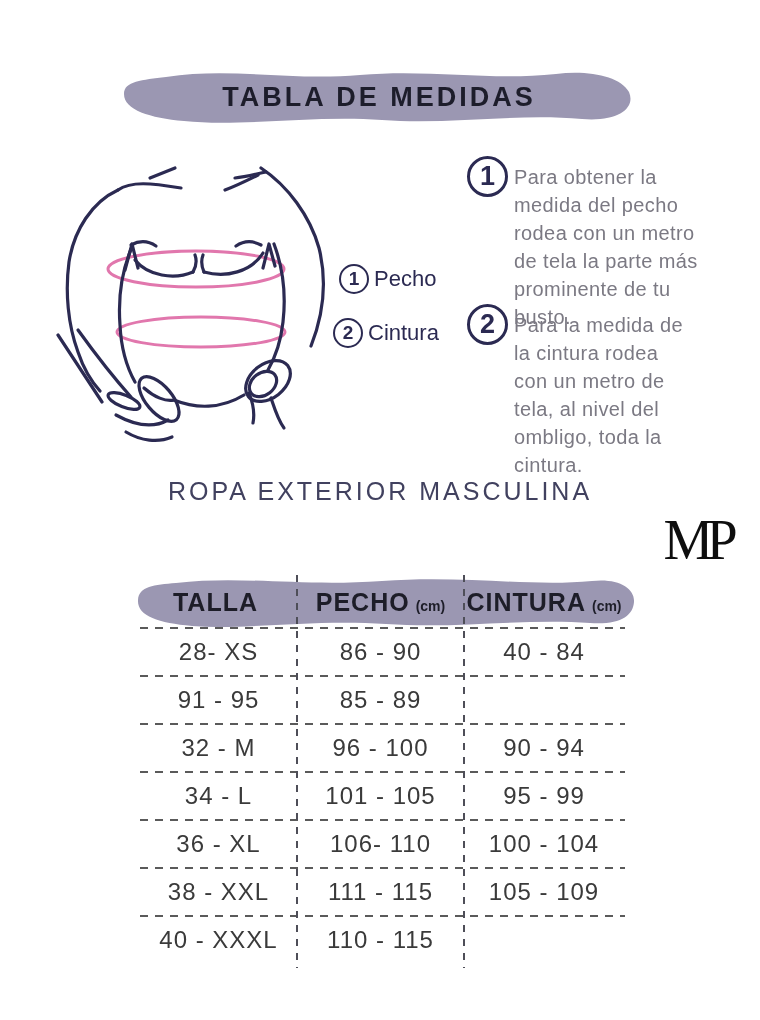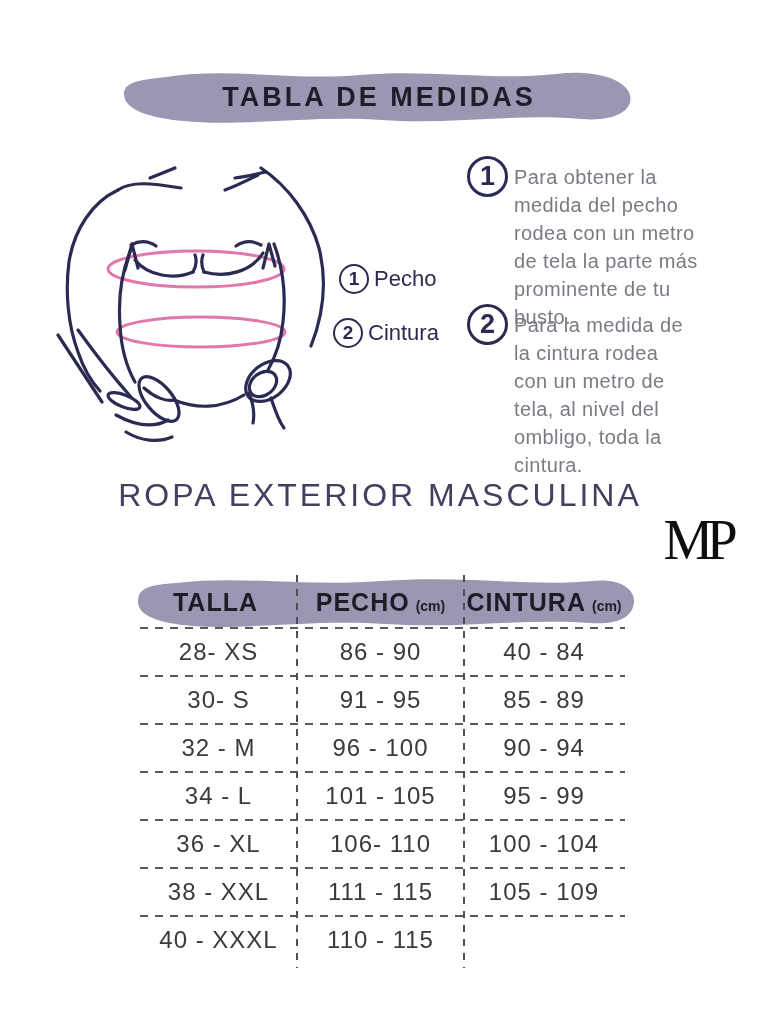--- a/index.html
+++ b/index.html
@@ -39,21 +39,21 @@
   .inst-circle-2 { left:467px; top:304px; }
   .inst-text {
     position:absolute; white-space:pre-line; color:#7b7983;
     font-size:20px; line-height:28px; letter-spacing:0.4px;
   }
   .inst-text-1 { left:514px; top:163px; }
   .inst-text-2 { left:514px; top:311px; }
   
   .section-heading {
     position:absolute; left:0; top:477px; width:760px; text-align:center;
-    font-size:32px; letter-spacing:3px; color:#41415f;
+    font-size:25px; letter-spacing:3px; color:#41415f;
   }
   .brand-logo {
     position:absolute; left:0; top:508px; width:731px; text-align:right;
     font-family:"Liberation Serif", serif; font-size:56px; color:#0e0e0e;
     letter-spacing:-0.12em;
   }
   
   .header-blob-wrap { position:absolute; left:134px; top:573px; width:504px; height:58px; }
   .header-blob-wrap svg { position:absolute; inset:0; }
   .table-header-row {
@@ -203,21 +203,20 @@
   <div class="hdash" style="top:867px"></div>
   <div class="hdash" style="top:915px"></div>
 
   <div class="table-body">
     <div class="table-row">
       <div class="table-cell">28- XS</div>
       <div class="table-cell">86 - 90</div>
       <div class="table-cell">40 -  84</div>
     </div>
     <div class="table-row">
-      <div class="table-cell">30-  S</div>
       <div class="table-cell">91 - 95</div>
       <div class="table-cell">85 -  89</div>
     </div>
     <div class="table-row">
       <div class="table-cell">32 -  M</div>
       <div class="table-cell">96 - 100</div>
       <div class="table-cell">90 - 94</div>
     </div>
     <div class="table-row">
       <div class="table-cell">34 -  L</div>

